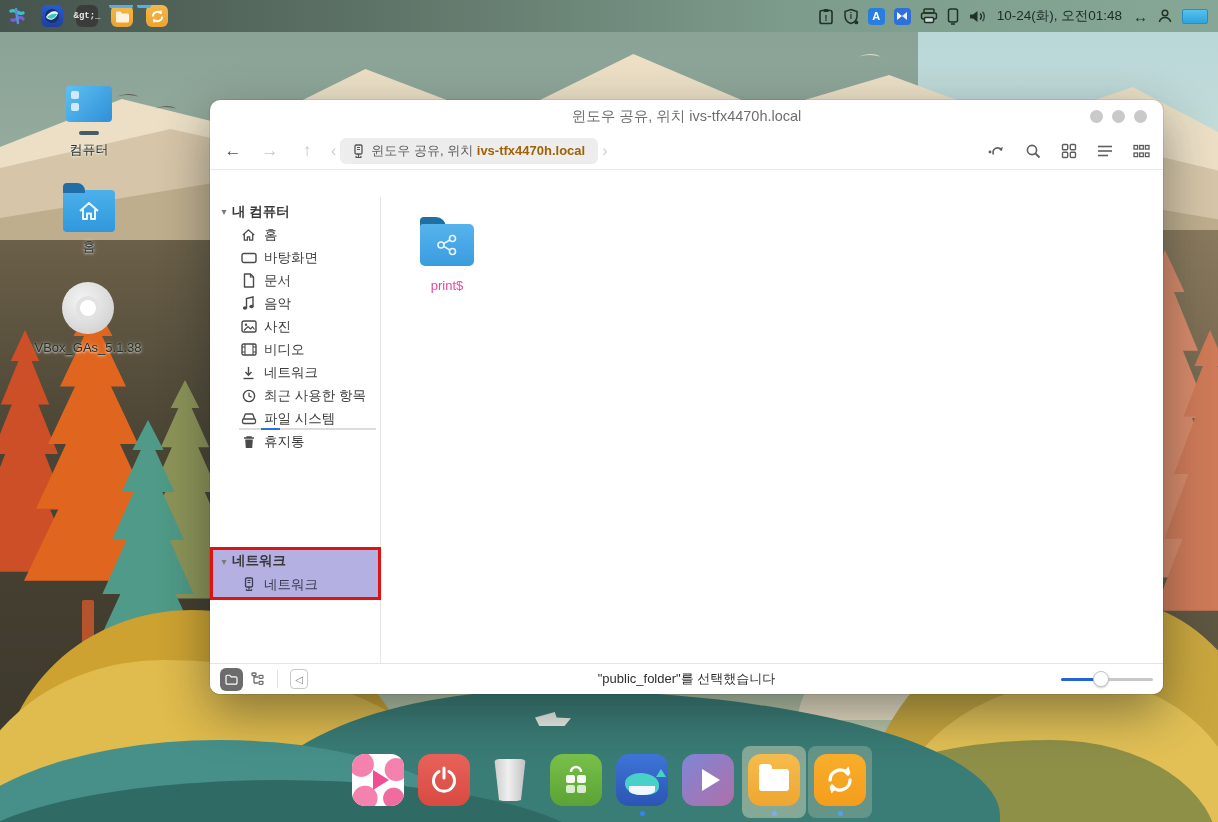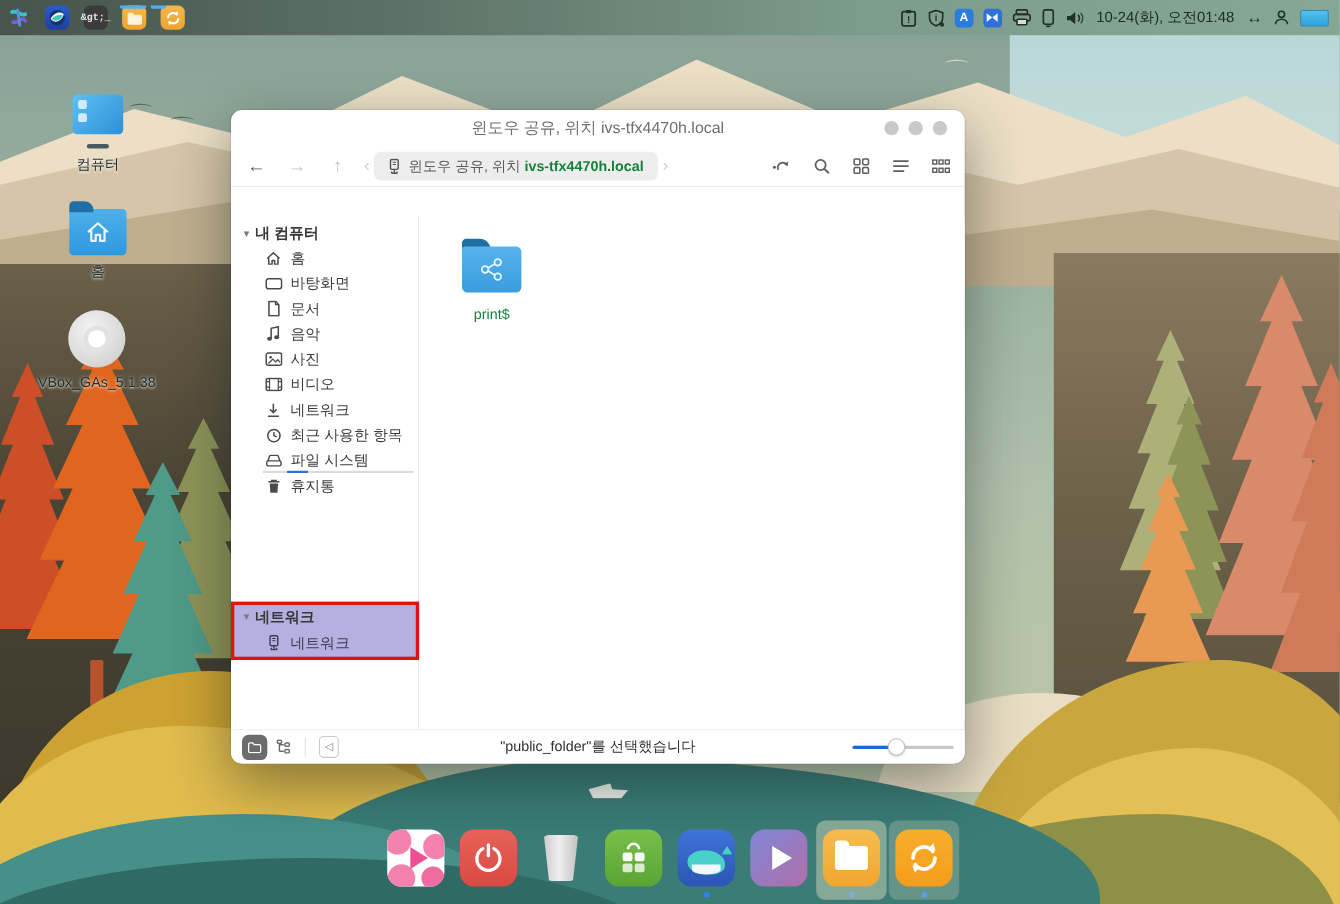--- a/index.html
+++ b/index.html
@@ -53,55 +53,55 @@
   #monitor { width:46px; height:36px; background:linear-gradient(135deg,#5ec0f2,#2f8fd8); border-radius:4px; position:relative; }
   #monitor::before { content:""; position:absolute; left:5px; top:5px; width:8px; height:8px; background:#cfeafc; border-radius:2px; box-shadow:0 12px 0 #cfeafc; }
   #monitor-stand { width:20px; height:4px; background:#4a5a64; border-radius:2px; margin-top:3px; }
   .bfolder { width:52px; height:42px; position:relative; background:linear-gradient(180deg,#4cb0ea,#2f98dd); border-radius:4px; margin-top:8px; }
   .bfolder::before { content:""; position:absolute; left:0; top:-7px; width:22px; height:10px; background:#1f6fa6; border-radius:4px 8px 0 0; }
   #home-glyph { position:absolute; inset:0; display:flex; align-items:center; justify-content:center; color:#eaf6ff; }
   #disc { width:52px; height:52px; border-radius:50%; background:radial-gradient(circle at 40% 35%,#f4f4f4,#d6d6d6 70%,#c2c2c2); position:relative; }
   #disc::before { content:""; position:absolute; left:50%; top:50%; width:16px; height:16px; border-radius:50%; background:#fff; transform:translate(-50%,-50%); box-shadow:0 0 0 4px #e2e2e2; }
 
   
-  #win { position:absolute; z-index:5; left:210px; top:100px; width:667px; height:594px; background:#fff; border-radius:10px; box-shadow:0 18px 50px rgba(20,30,30,.45),0 0 0 1px rgba(0,0,0,.08); }
+  #win { position:absolute; z-index:5; left:210px; top:100px; width:953px; height:594px; background:#fff; border-radius:10px; box-shadow:0 18px 50px rgba(20,30,30,.45),0 0 0 1px rgba(0,0,0,.08); }
   #titlebar { height:33px; display:flex; align-items:center; justify-content:center; position:relative; }
   #win-title { font-size:14.5px; color:#6e6e6e; }
   #win-dots { position:absolute; right:16px; top:10px; display:flex; gap:9px; }
   .wdot { width:13px; height:13px; border-radius:50%; background:#c9c9c9; }
   #menubar { height:26px; display:flex; align-items:center; gap:27px; padding-left:19px; }
   .menu-item { font-size:13.5px; color:#333; }
   #toolbar { height:37px; display:flex; align-items:center; border-bottom:1px solid #e9e9e9; padding:0 13px; color:#555; }
   .nav-arrow { font-size:17px; width:20px; text-align:center; }
   .dim { color:#c4c4c4; }
   #tb-left { display:flex; align-items:center; gap:17px; }
   .chev { font-size:16px; color:#cfcfcf; }
   #crumb { display:flex; align-items:center; gap:7px; background:#ededed; border-radius:6px; height:26px; padding:0 13px; margin:0 4px; font-size:13px; color:#5a5a5a; white-space:nowrap; }
-  #crumb b { color:#15803d; }
+  #crumb b { color:#a16207; }
   #tb-right { margin-left:auto; display:flex; align-items:center; gap:20px; color:#5e5e5e; }
 
   #body-area { position:absolute; top:97px; bottom:31px; left:0; right:0; display:flex; }
   #sidebar { width:171px; border-right:1px solid #e6e6e6; padding-top:3px; position:relative; }
   .srow { height:23px; display:flex; align-items:center; font-size:13.5px; color:#3d3d3d; position:relative; }
   .srow .caret { width:16px; text-align:center; margin-left:6px; color:#7a7a7a; font-size:10px; }
   .srow.head span.t { font-weight:bold; color:#383838; }
   .srow .ic { width:17px; margin-left:30px; margin-right:7px; display:flex; justify-content:center; color:#4a4a4a; }
   #fs-usage { position:absolute; left:29px; right:4px; bottom:0; height:2px; background:#dcdcdc; }
   #fs-usage::before { content:""; position:absolute; left:22px; width:19px; height:2px; background:#2f6fd6; }
   #net-sect { position:absolute; left:0; top:350px; width:171px; height:53px; background:#b4b0e2; }
   #net-sect .srow { color:#3c3c55; }
   #net-sect .srow .ic { color:#3c3c55; }
   #anno-box { position:absolute; z-index:7; left:0; top:350px; width:171px; height:53px; border:3px solid #e11212; pointer-events:none; }
 
   #main { flex:1; position:relative; background:#fff; border-radius:0 0 10px 0; }
   .fcell { position:absolute; top:20px; width:104px; display:flex; flex-direction:column; align-items:center; }
   .sharefolder { width:58px; height:50px; position:relative; margin-bottom:9px; }
   .sf-tab { position:absolute; left:2px; top:0; width:26px; height:14px; background:#1f6fa0; border-radius:4px 10px 0 0; }
   .sf-body { position:absolute; left:2px; top:7px; width:54px; height:42px; background:linear-gradient(180deg,#57b3ec,#3a9cdf); border-radius:3px 5px 5px 5px; display:flex; align-items:center; justify-content:center; }
-  .fname { font-size:13px; color:#15803d; padding:2px 7px; border-radius:3px; }
+  .fname { font-size:13px; color:#ec4899; padding:2px 7px; border-radius:3px; }
   .fname.sel { background:#0b57d0; color:#fff; }
 
   #statusbar { position:absolute; left:0; right:0; bottom:0; height:31px; border-top:1px solid #e4e4e4; display:flex; align-items:center; padding:0 10px; border-radius:0 0 10px 10px; background:#fff; }
   #sb-left { display:flex; align-items:center; gap:8px; }
   #places-btn { width:23px; height:23px; background:#6c6c6c; border-radius:6px; display:flex; align-items:center; justify-content:center; color:#fff; }
   #tree-btn { color:#6c6c6c; display:flex; }
   #sb-sep { width:1px; height:18px; background:#e0e0e0; margin:0 4px; }
   #collapse-btn { width:18px; height:20px; border:1px solid #c9c9c9; border-radius:4px; display:flex; align-items:center; justify-content:center; font-size:10px; color:#7c7c7c; }
   #sb-msg { position:absolute; left:0; right:0; text-align:center; font-size:13px; color:#2e2e2e; pointer-events:none; }
   #zoom-slider { margin-left:auto; width:92px; height:16px; position:relative; display:flex; align-items:center; }

